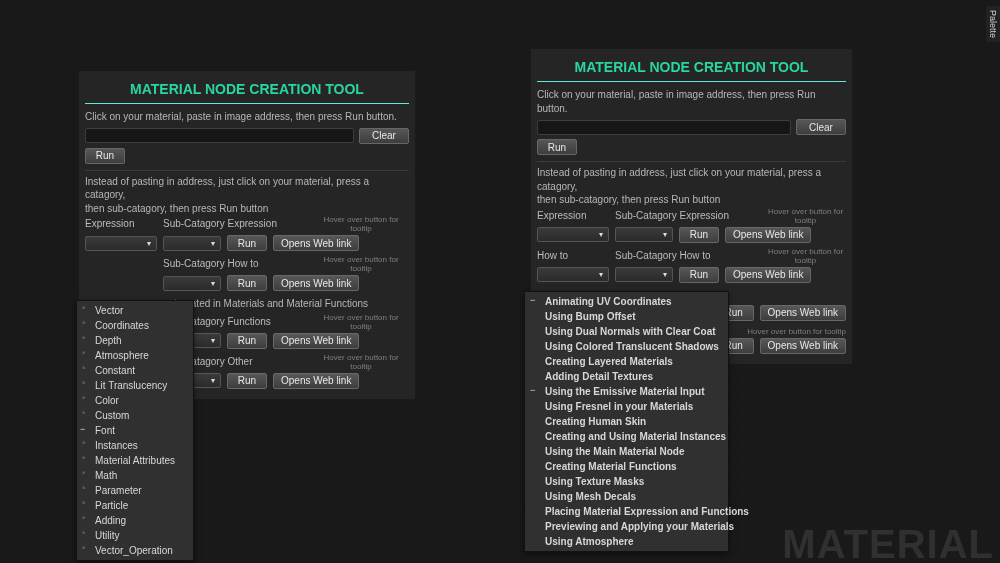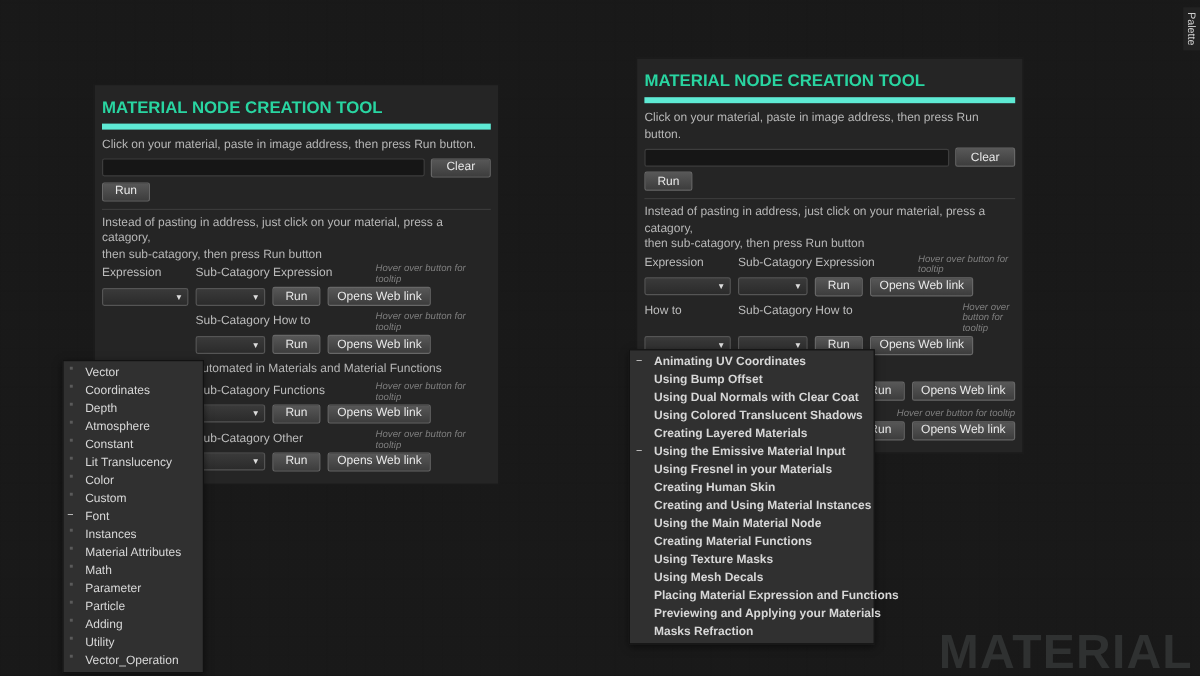--- a/index.html
+++ b/index.html
@@ -35,24 +35,25 @@
   }
   .panel {
     position: absolute;
     background: #252525;
     border: 1px solid #1a1a1a;
     padding: 6px 6px 10px 6px;
   }
   .panel.left  { left: 78px;  top: 70px; width: 338px; }
   .panel.right { left: 530px; top: 48px; width: 323px; }
   .title {
+    text-align: center;
     color: #29d5a1;
     font-weight: bold;
     font-size: 14px;
-    border-bottom: 5px solid #5eead4;
+    border-bottom: 1px solid #5eead4;
     padding: 4px 0 6px;
     margin-bottom: 6px;
   }
   .text { font-size: 10px; color: #b7b7b7; line-height: 1.35; }
   .row { display: flex; align-items: center; gap: 5px; }
   .input {
     flex: 1;
     height: 15px;
     background: #161616;
     border: 1px solid #3d3d3d;
@@ -84,34 +85,34 @@
     display: flex;
     align-items: center;
     justify-content: flex-end;
     padding: 0 5px;
     color:#ddd;
     cursor: pointer;
   }
   .select .chev { font-size: 8px; color:#ddd; }
   .sel-c1 { width: 72px; }
   .sel-c2 { width: 58px; }
-  .tip { font-size: 8px; color:#7f7f7f; text-align: left; font-style: italic; }
+  .tip { font-size: 8px; color:#7f7f7f; text-align: center; }
   .cat-col1 { width: 78px; }
   .cat-col2 { width: 150px; }
   .hl-row { display:flex; justify-content: space-between; }
   .head-labels { display:flex; gap:0; margin-top:3px; }
 
   .dropdown {
     position: absolute;
     background: #303030;
     border: 1px solid #121212;
     padding: 2px 0;
     box-shadow: 0 2px 6px rgba(0,0,0,0.5);
   }
-  .dropdown.left-dd { left: 52px; top: 300px; width: 118px; }
+  .dropdown.left-dd { left: 76px; top: 300px; width: 118px; }
   .dropdown .item {
     padding: 2px 8px 2px 18px;
     font-size: 10px;
     color: #d8d8d8;
     white-space: nowrap;
     position: relative;
     cursor: pointer;
   }
   .dropdown .item::before {
     content: '■';
@@ -254,21 +255,21 @@
       <div class="select sel-c1">
           <span class="chev">▾</span>
         </div>
       <div class="select sel-c2">
           <span class="chev">▾</span>
         </div>
       <div class="btn run">Run</div>
       <div class="btn open">Opens Web link</div>
     </div>
 
-    <div class="hl-row" style="margin-top:4px;gap:37px;">
+    <div class="hl-row" style="margin-top:4px;">
       <div class="head-labels">
         <div class="label cat-col1">How to</div>
         <div class="label cat-col2">Sub-Catagory How to</div>
       </div>
       <div class="tip">Hover over button for tooltip</div>
     </div>
     <div class="selrow">
       <div class="select sel-c1">
           <span class="chev">▾</span>
         </div>
@@ -320,24 +321,25 @@
     <div class="item"><span>Utility</span></div>
     <div class="item"><span>Vector_Operation</span></div>
   </div>
 
 <div class="dropdown right-dd" id="right-dd">
     <div class="item"><span class="pm">−</span><span>Animating UV Coordinates</span></div>
     <div class="item"><span>Using Bump Offset</span></div>
     <div class="item"><span>Using Dual Normals with Clear Coat</span></div>
     <div class="item"><span>Using Colored Translucent Shadows</span></div>
     <div class="item"><span>Creating Layered Materials</span></div>
+    <div class="item"><span>Adding Detail Textures</span></div>
     <div class="item"><span class="pm">−</span><span>Using the Emissive Material Input</span></div>
     <div class="item"><span>Using Fresnel in your Materials</span></div>
     <div class="item"><span>Creating Human Skin</span></div>
     <div class="item"><span>Creating and Using Material Instances</span></div>
     <div class="item"><span>Using the Main Material Node</span></div>
     <div class="item"><span>Creating Material Functions</span></div>
     <div class="item"><span>Using Texture Masks</span></div>
     <div class="item"><span>Using Mesh Decals</span></div>
     <div class="item"><span>Placing Material Expression and Functions</span></div>
     <div class="item"><span>Previewing and Applying your Materials</span></div>
-    <div class="item"><span>Masks Refraction</span></div>
+    <div class="item"><span>Using Atmosphere</span></div>
   </div>
 
 </body></html>

